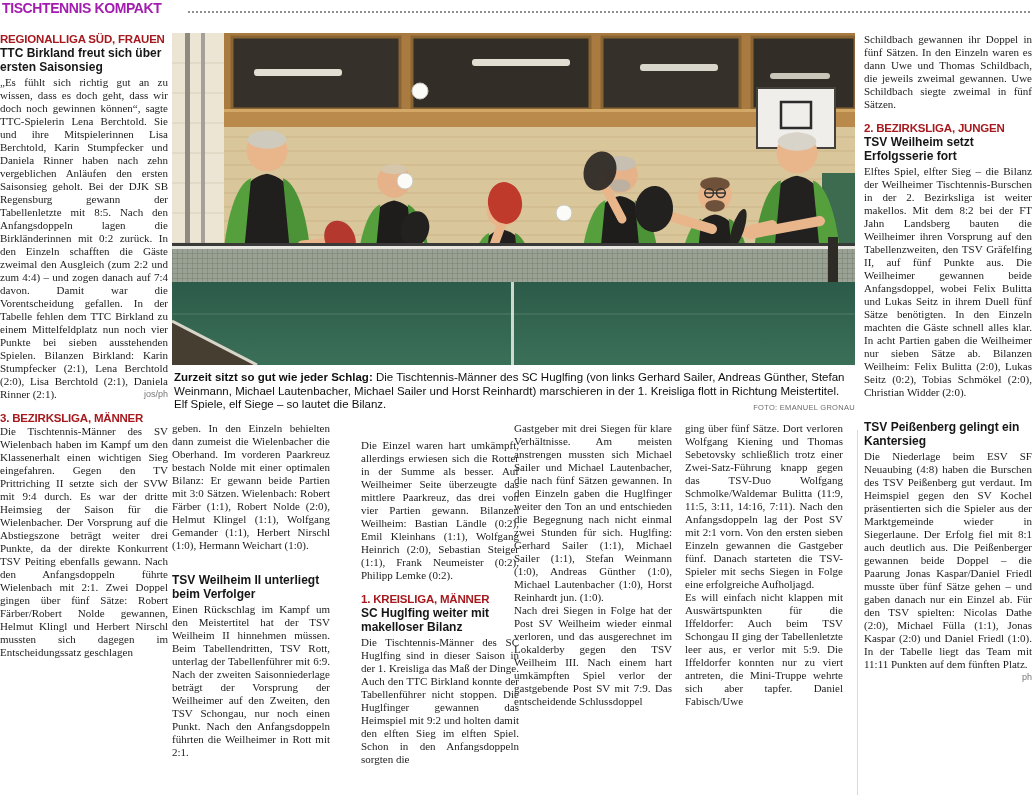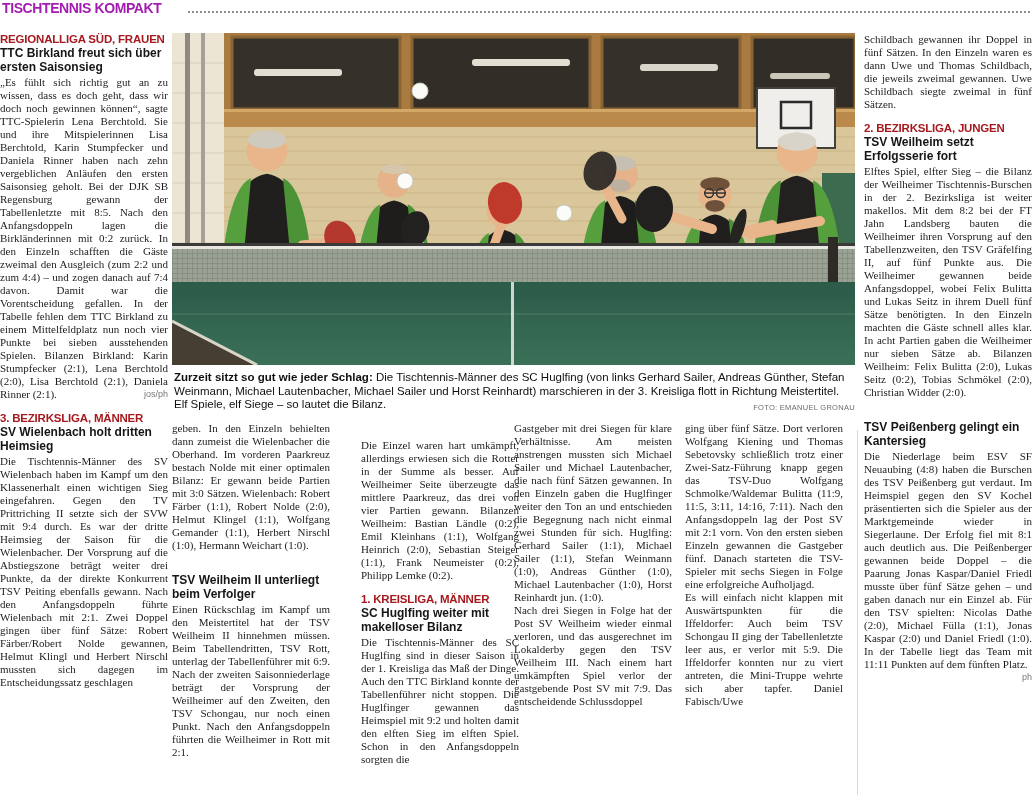--- a/index.html
+++ b/index.html
@@ -63,21 +63,20 @@
 <body>
 
 <h1 class="kicker">TISCHTENNIS KOMPAKT</h1>
 <div class="dotted"></div>
 
 <div class="col" id="col0">
     <div class="blk section" lang="de">REGIONALLIGA SÜD, FRAUEN</div>
     <div class="blk subhead" lang="de">TTC Birkland freut sich über ersten Saisonsieg</div>
     <div class="blk body" lang="de">„Es fühlt sich richtig gut an zu wissen, dass es doch geht, dass wir doch noch gewinnen können“, sagte TTC-Spielerin Lena Berchtold. Sie und ihre Mitspielerinnen Lisa Berchtold, Karin Stumpfecker und Daniela Rinner haben nach zehn vergeblichen Anläufen den ersten Saisonsieg geholt. Bei der DJK SB Regensburg gewann der Tabellenletzte mit 8:5. Nach den Anfangsdoppeln lagen die Birkländerinnen mit 0:2 zurück. In den Einzeln schafften die Gäste zweimal den Ausgleich (zum 2:2 und zum 4:4) – und zogen danach auf 7:4 davon. Damit war die Vorentscheidung gefallen. In der Tabelle fehlen dem TTC Birkland zu einem Mittelfeldplatz nun noch vier Punkte bei sieben ausstehenden Spielen. Bilanzen Birkland: Karin Stumpfecker (2:1), Lena Berchtold (2:0), Lisa Berchtold (2:1), Daniela Rinner (2:1).<span class="sig">jos/ph</span></div>
     <div class="blk section" lang="de">3. BEZIRKSLIGA, MÄNNER</div>
-    <div class="blk subhead" lang="de">SV Wielenbach holt dritten Heimsieg</div>
     <div class="blk body" lang="de">Die Tischtennis-Männer des SV Wielenbach haben im Kampf um den Klassenerhalt einen wichtigen Sieg eingefahren. Gegen den TV Prittriching II setzte sich der SVW mit 9:4 durch. Es war der dritte Heimsieg der Saison für die Wielenbacher. Der Vorsprung auf die Abstiegszone beträgt weiter drei Punkte, da der direkte Konkurrent TSV Peiting ebenfalls gewann. Nach den Anfangsdoppeln führte Wielenbach mit 2:1. Zwei Doppel gingen über fünf Sätze: Robert Färber/Robert Nolde gewannen, Helmut Klingl und Herbert Nirschl mussten sich dagegen im Entscheidungssatz geschlagen</div>
   </div>
 
 <div class="photo">
   <svg viewBox="0 0 683 332" preserveAspectRatio="none">
     <defs>
       <pattern id="mesh" width="5" height="5" patternUnits="userSpaceOnUse">
         <rect width="5" height="5" fill="#9aa296"></rect>
         <path d="M0 0H5M0 0V5" stroke="#76806e" stroke-width="1"></path>
       </pattern>
@@ -211,21 +210,21 @@
       <rect x="0" y="249" width="683" height="83" fill="url(#tbl)"></rect>
       <rect x="339" y="249" width="3" height="83" fill="#dfe5dc" opacity="0.9"></rect>
       <rect x="0" y="280" width="683" height="2" fill="#ffffff" opacity="0.08"></rect>
       <polygon points="0,332 85,332 0,288" fill="#453e31"></polygon>
       <path d="M0 288 L85 332" stroke="#d9d5c9" stroke-width="3"></path>
     </g>
   </svg>
 </div>
 
 <div class="caption">
-  <span class="lead">Zurzeit sitzt so gut wie jeder Schlag:</span><span> Die Tischtennis-Männer des SC Huglfing (von links Gerhard Sailer, Andreas Günther, Stefan Weinmann, Michael Lautenbacher, Michael Sailer und Horst Reinhardt) marschieren in der 3. Kreisliga flott in Richtung Meistertitel. Elf Spiele, elf Siege – so lautet die Bilanz.</span>
+  <span class="lead">Zurzeit sitzt so gut wie jeder Schlag:</span><span> Die Tischtennis-Männer des SC Huglfing (von links Gerhard Sailer, Andreas Günther, Stefan Weinmann, Michael Lautenbacher, Michael Sailer und Horst Reinhardt) marschieren in der 1. Kreisliga flott in Richtung Meistertitel. Elf Spiele, elf Siege – so lautet die Bilanz.</span>
   <span class="credit">FOTO: EMANUEL GRONAU</span>
 </div>
 
 <div class="col" id="col1">
     <div class="blk body" lang="de">geben. In den Einzeln behielten dann zumeist die Wielenbacher die Oberhand. Im vorderen Paarkreuz bestach Nolde mit einer optimalen Bilanz: Er gewann beide Partien mit 3:0 Sätzen. Wielenbach: Robert Färber (1:1), Robert Nolde (2:0), Helmut Klingel (1:1), Wolfgang Gemander (1:1), Herbert Nirschl (1:0), Hermann Weichart (1:0).</div>
     <div class="blk subhead" lang="de">TSV Weilheim II unterliegt beim Verfolger</div>
     <div class="blk body" lang="de">Einen Rückschlag im Kampf um den Meistertitel hat der TSV Weilheim II hinnehmen müssen. Beim Tabellendritten, TSV Rott, unterlag der Tabellenführer mit 6:9. Nach der zweiten Saisonniederlage beträgt der Vorsprung der Weilheimer auf den Zweiten, den TSV Schongau, nur noch einen Punkt. Nach den Anfangsdoppeln führten die Weilheimer in Rott mit 2:1.</div>
   </div>
 <div class="col" id="col2">
     <div class="blk body" lang="de">Die Einzel waren hart umkämpft, allerdings erwiesen sich die Rotter in der Summe als besser. Auf Weilheimer Seite überzeugte das mittlere Paarkreuz, das drei von vier Partien gewann. Bilanzen Weilheim: Bastian Ländle (0:2), Emil Kleinhans (1:1), Wolfgang Heinrich (2:0), Sebastian Steiger (1:1), Frank Neumeister (0:2), Philipp Lemke (0:2).</div>

